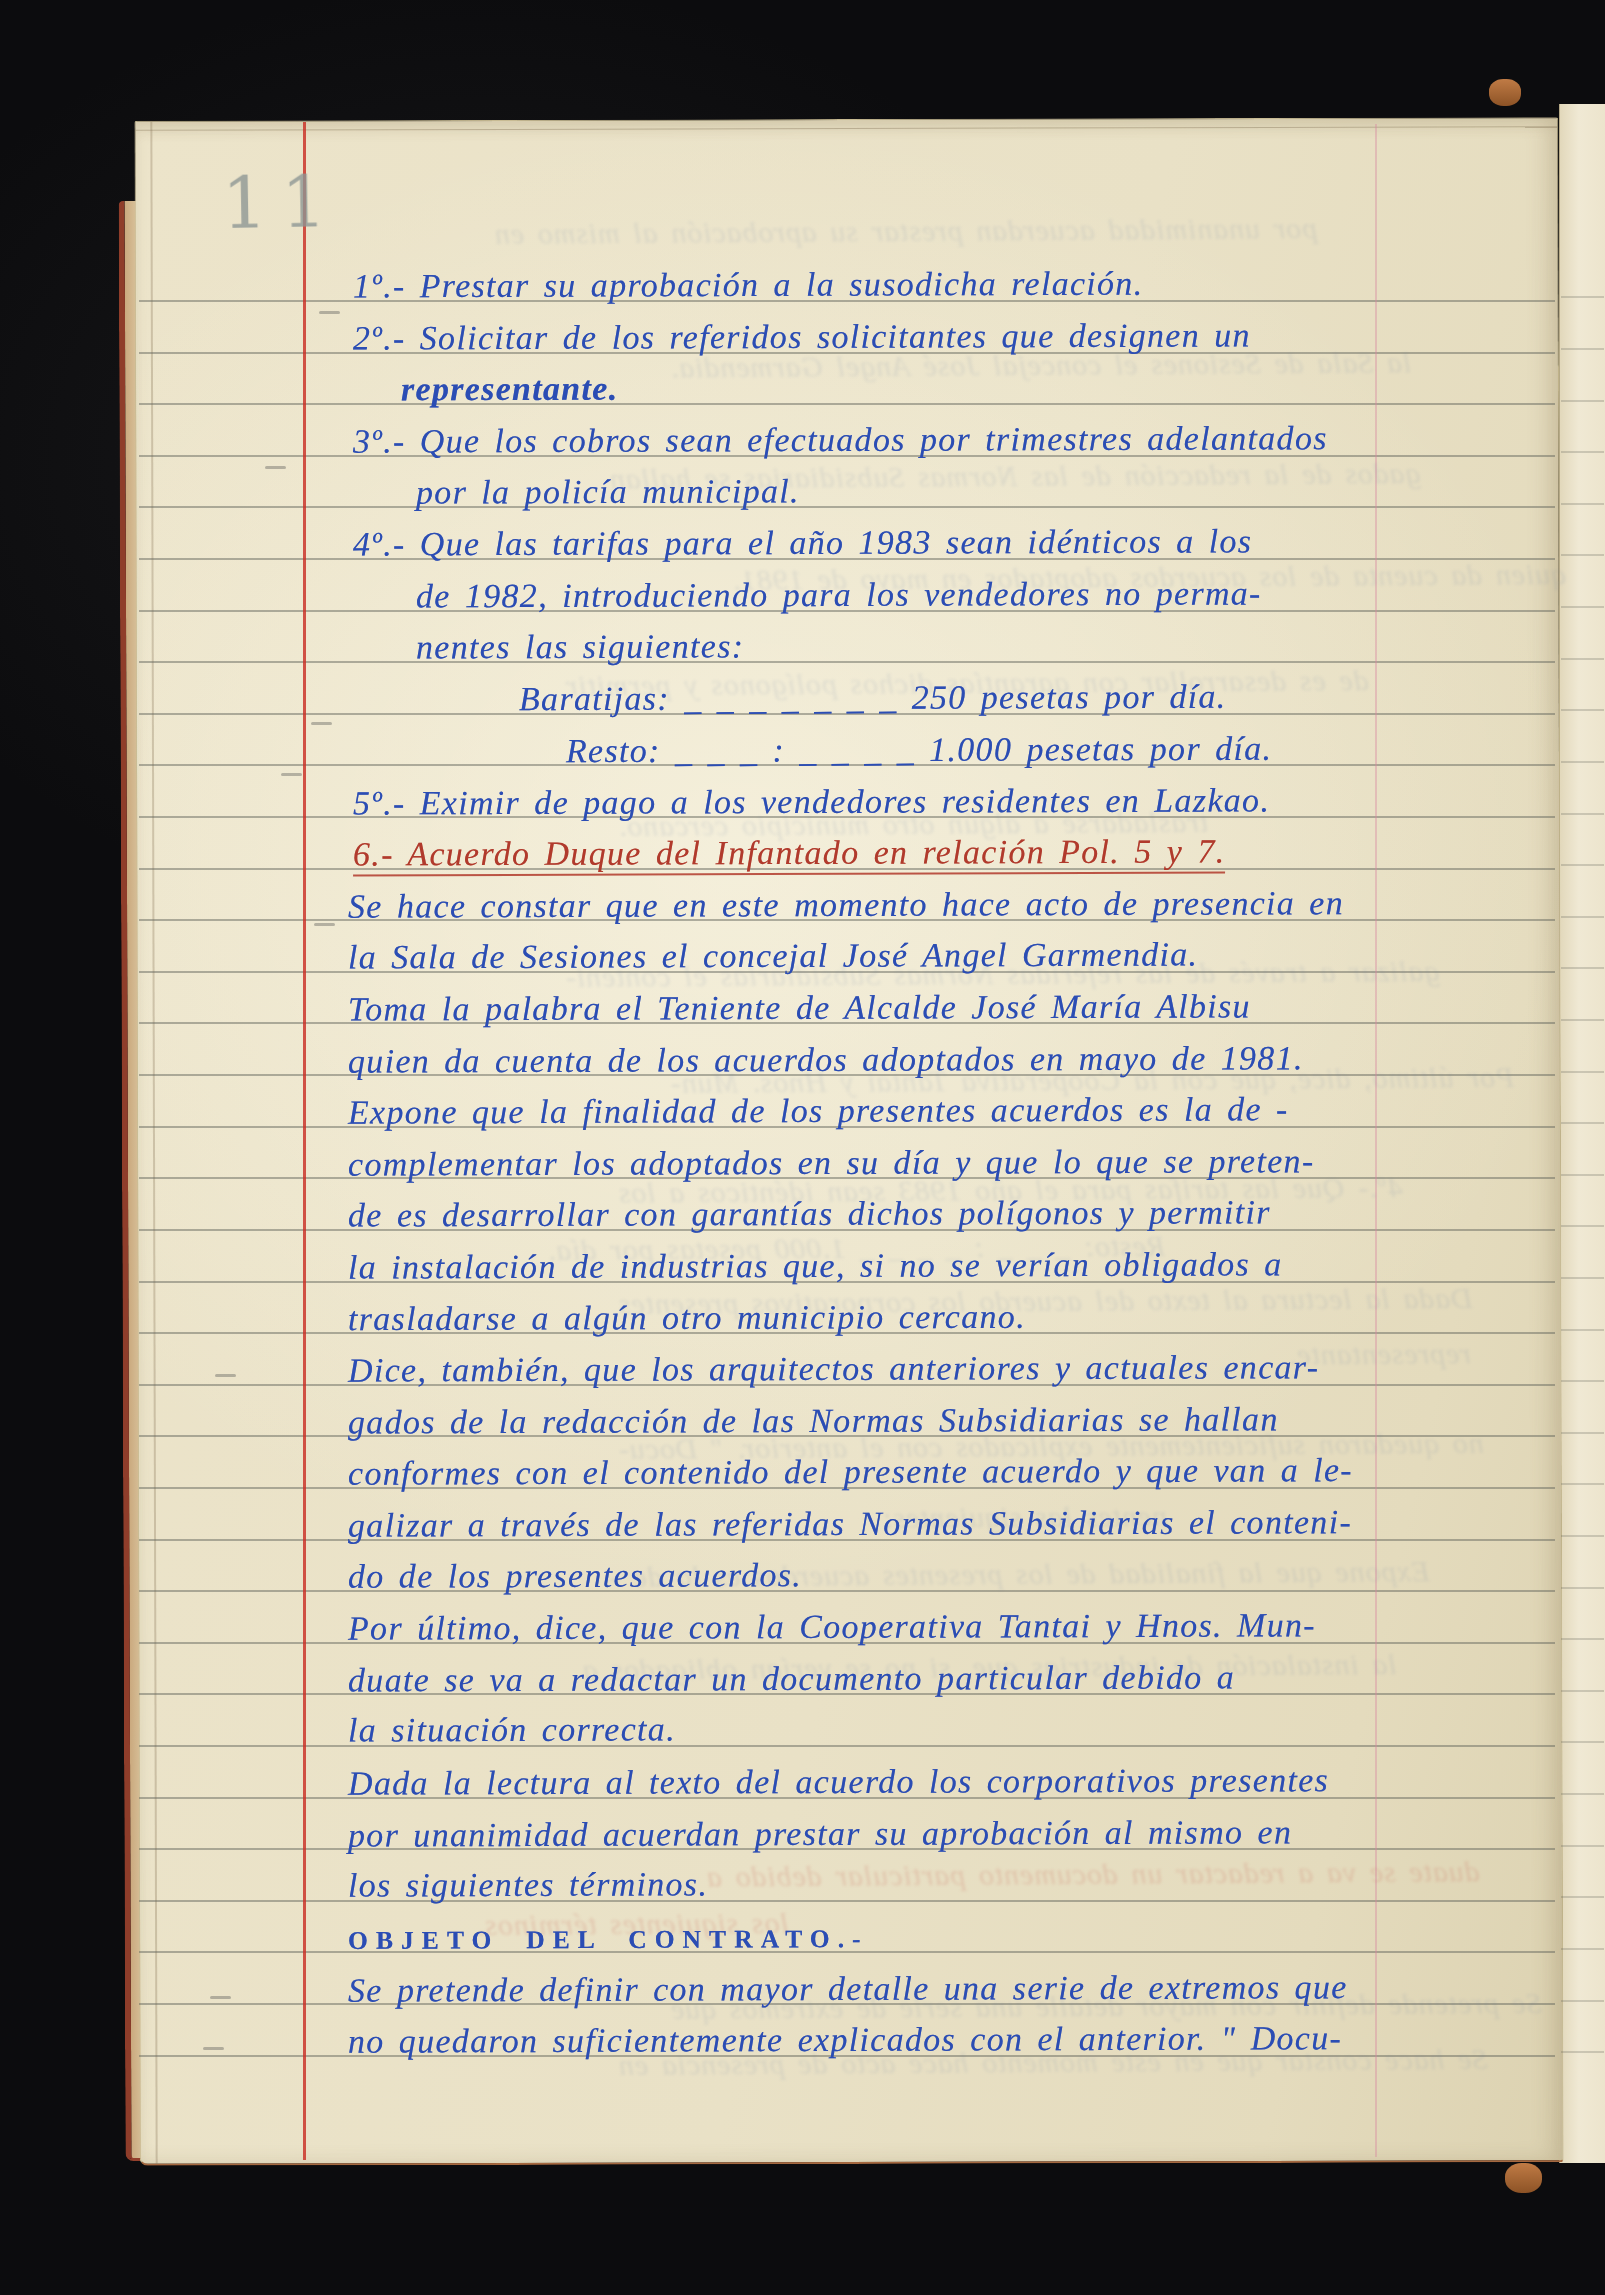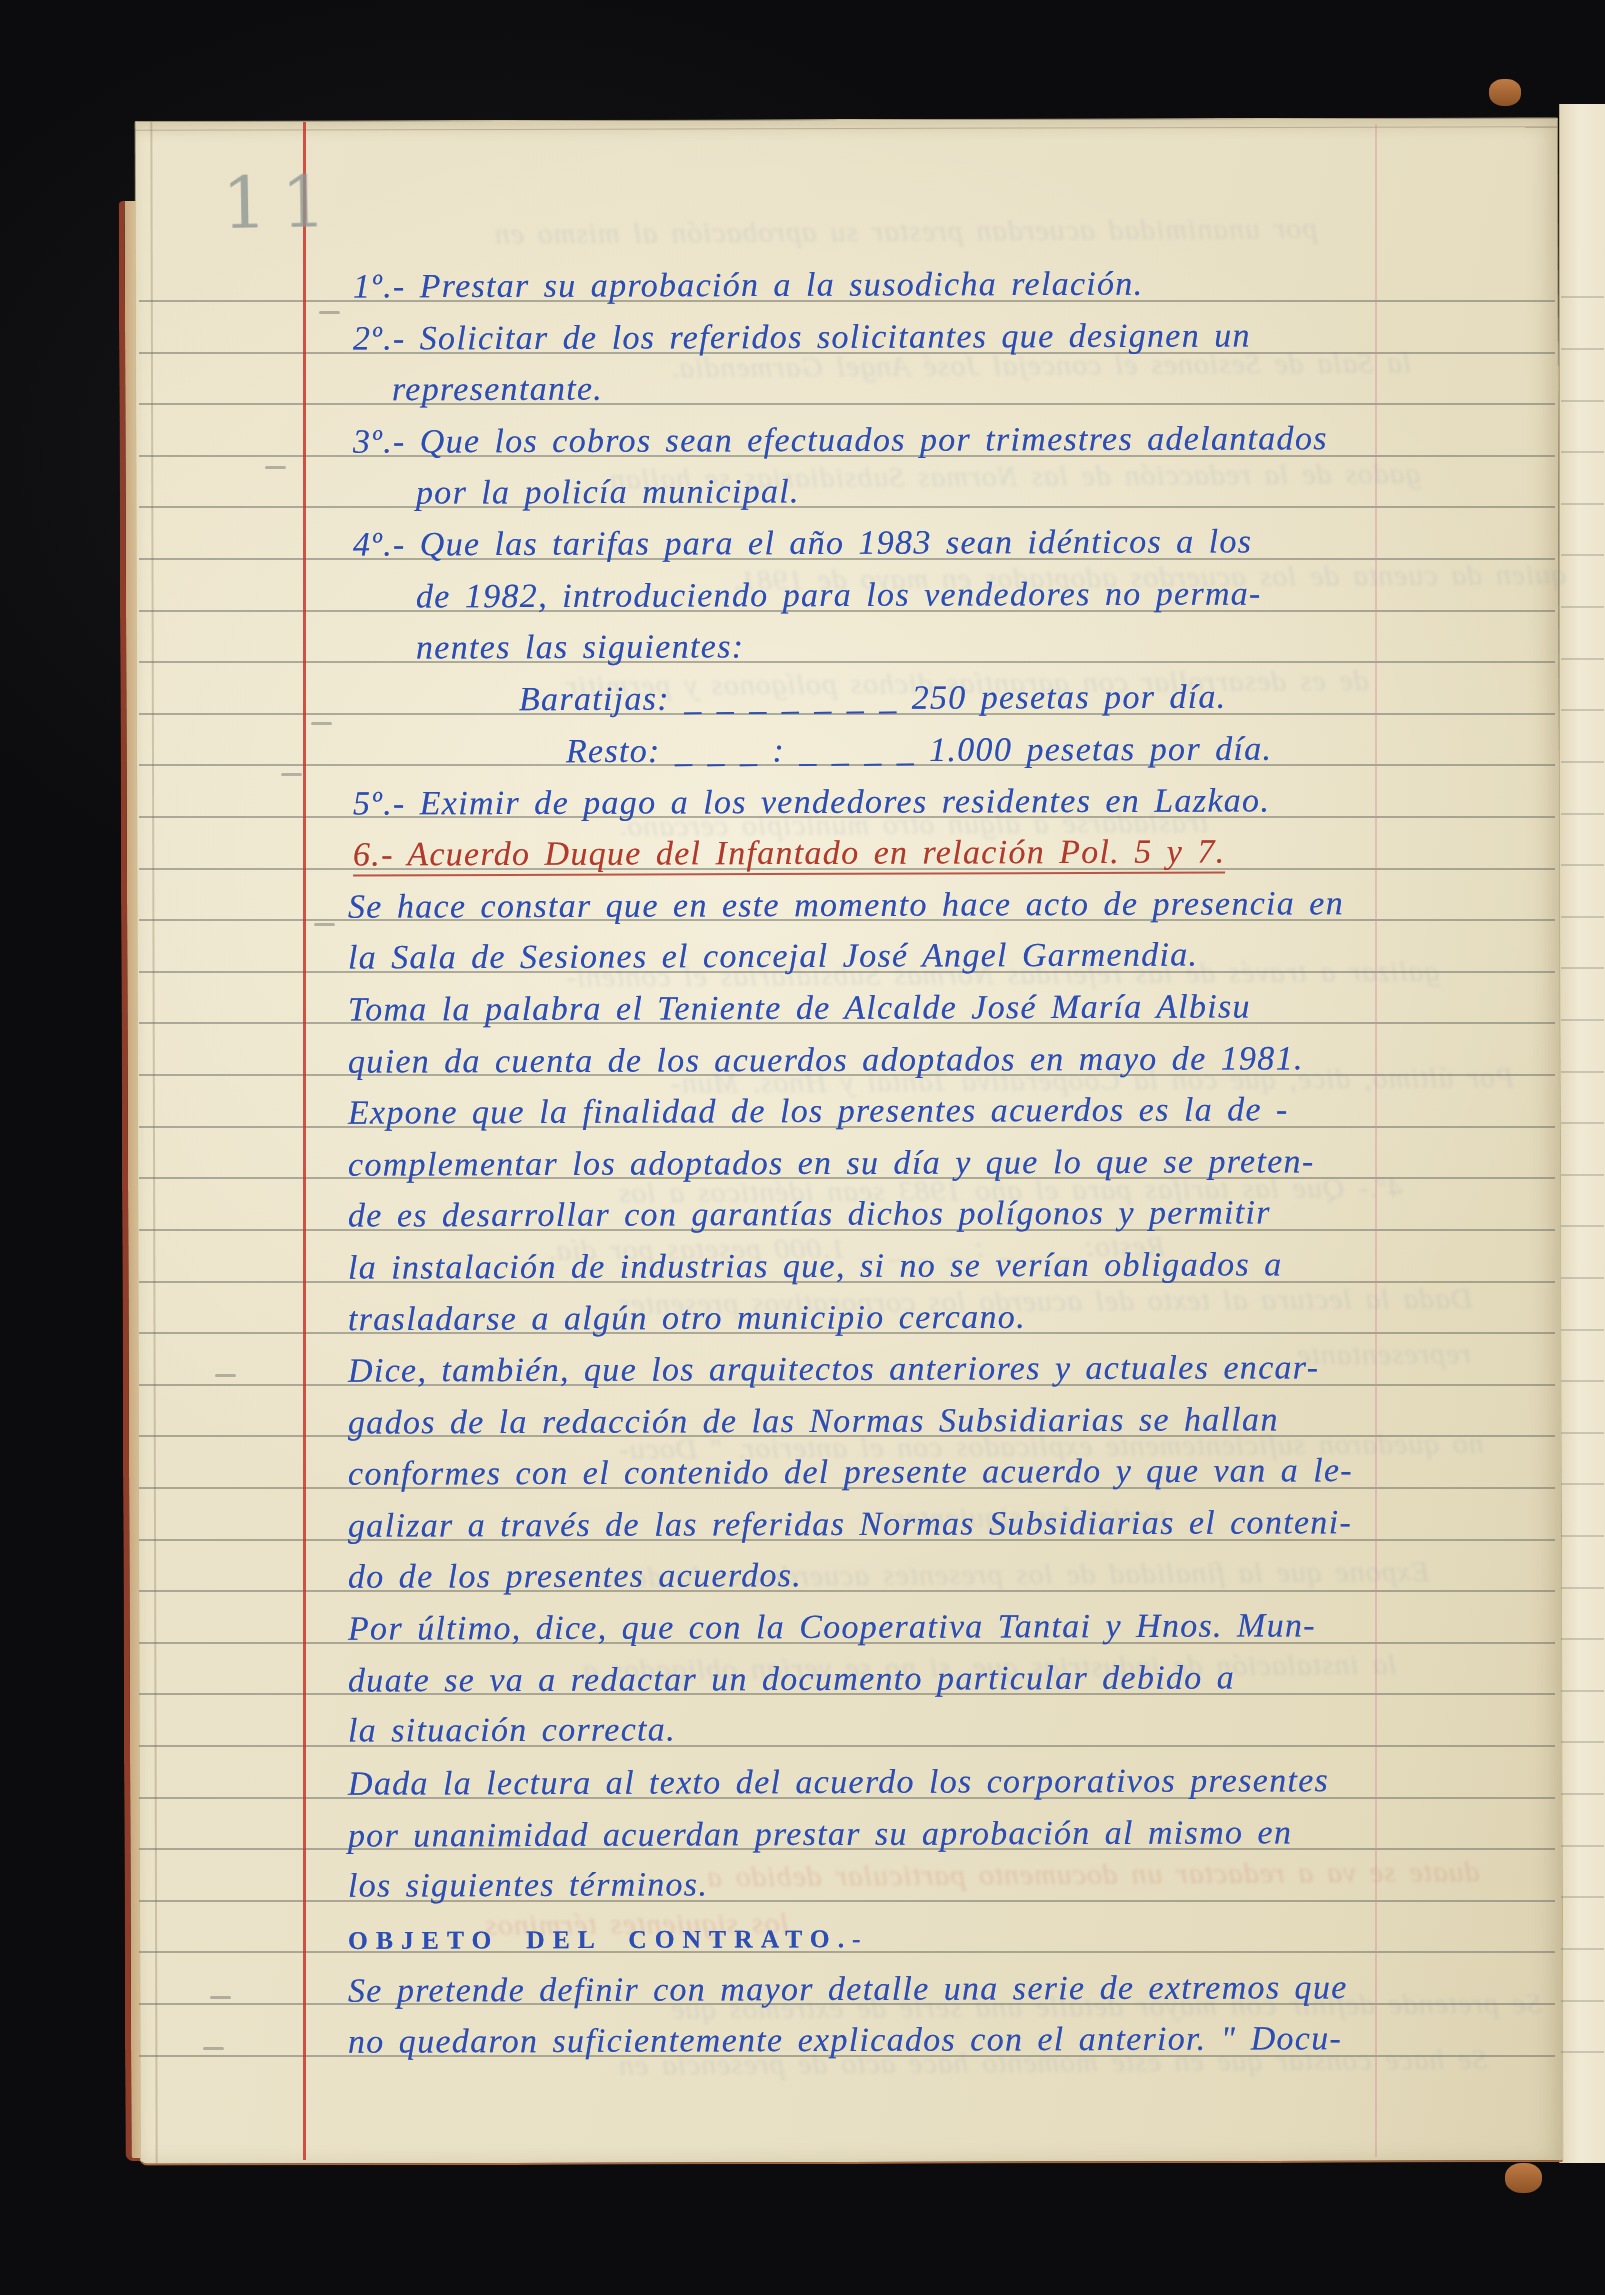--- a/index.html
+++ b/index.html
@@ -182,21 +182,21 @@
       <div class="pencil" style="left: 281px; top: 773px;"></div>
       <div class="pencil" style="left: 314px; top: 923px;"></div>
       <div class="pencil" style="left: 215px; top: 1374px;"></div>
       <div class="pencil" style="left: 210px; top: 1996px;"></div>
       <div class="pencil" style="left: 203px; top: 2047px;"></div>
     </div>
 
   <div class="lines-layer" id="lines-layer">
       <div class="hw" style="left: 353px; top: 266px;">1º.- Prestar su aprobación a la susodicha relación.</div>
       <div class="hw" style="left: 353px; top: 318px;">2º.- Solicitar de los referidos solicitantes que designen un</div>
-      <div class="hw" style="left: 392px; top: 370px;">representante.</div>
+      <div class="hw" style="left: 401px; top: 370px; font-weight: bold;">representante.</div>
       <div class="hw" style="left: 353px; top: 421px;">3º.- Que los cobros sean efectuados por trimestres adelantados</div>
       <div class="hw" style="left: 416px; top: 473px;">por la policía municipal.</div>
       <div class="hw" style="left: 353px; top: 524px;">4º.- Que las tarifas para el año 1983 sean idénticos a los</div>
       <div class="hw" style="left: 416px; top: 576px;">de 1982, introduciendo para los vendedores no perma-</div>
       <div class="hw" style="left: 416px; top: 628px;">nentes las siguientes:</div>
       <div class="hw" style="left: 519px; top: 679px;">Baratijas: _ _ _ _ _ _ _ 250 pesetas por día.</div>
       <div class="hw" style="left: 566px; top: 731px;">Resto: _ _ _ : _ _ _ _ 1.000 pesetas por día.</div>
       <div class="hw" style="left: 353px; top: 783px;">5º.- Eximir de pago a los vendedores residentes en Lazkao.</div>
       <div class="hw red und" style="left: 353px; top: 834px;">6.- Acuerdo Duque del Infantado en relación Pol. 5 y 7.</div>
       <div class="hw" style="left: 348px; top: 886px;">Se hace constar que en este momento hace acto de presencia en</div>

